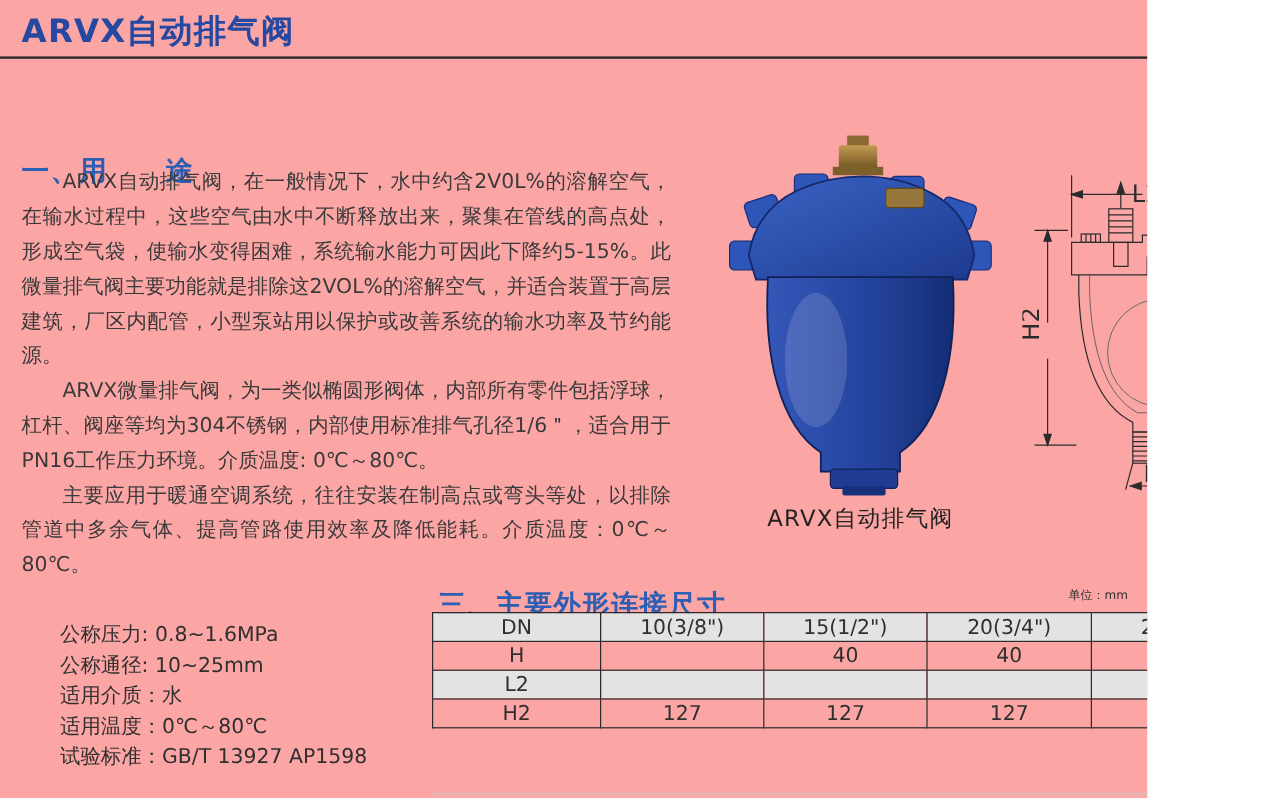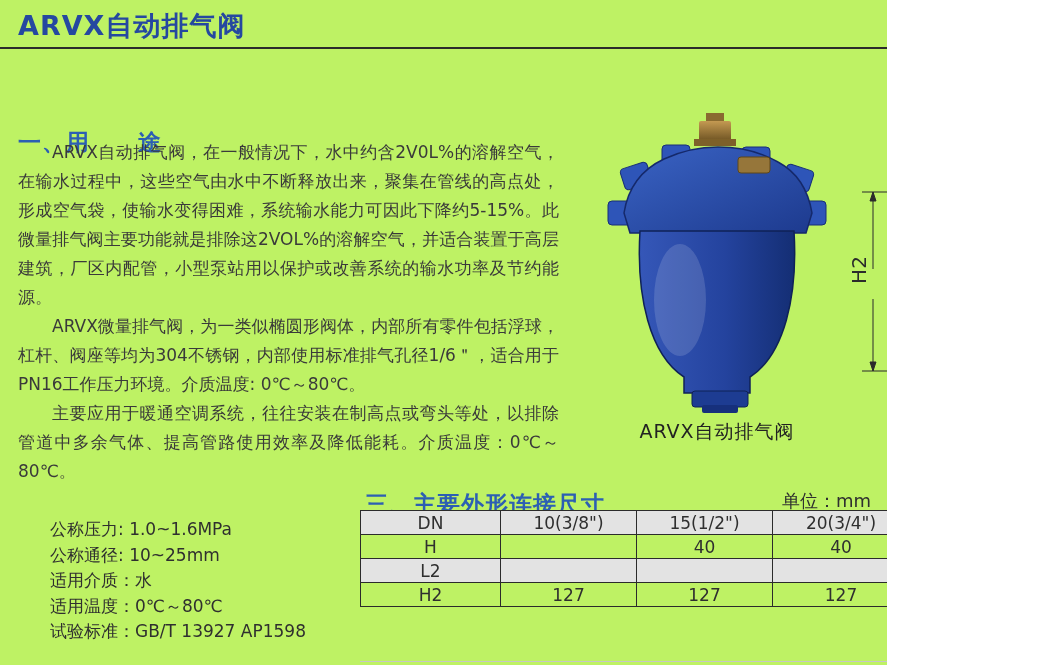--- a/index.html
+++ b/index.html
@@ -1,20 +1,20 @@
 <!DOCTYPE html>
 <html><head>
 <meta charset="utf-8">
 <style>
   * { margin:0; padding:0; box-sizing:border-box; }
   html,body { background:#ffffff; }
   .page {
     position:relative;
-    width:887px; height:665px;
-    background:#bef264;
+    width:956px; height:665px;
+    background:#fca5a5;
     overflow:hidden;
     font-family:"DejaVu Sans","Liberation Sans",sans-serif;
     color:#3a3a3a;
   }
   .page-title {
     position:absolute; left:18px; top:8px;
     font-size:27px; font-weight:bold; color:#2548a0;
     letter-spacing:1px;
   }
   .title-rule {
@@ -43,21 +43,21 @@
     letter-spacing:1px;
   }
   .dim-drawing { position:absolute; left:852px; top:134px; }
   .dim-drawing text { font-size:20px; fill:#2b2b2b; }
   .params-list {
     position:absolute; left:50px; top:517px;
     list-style:none; font-size:17px; line-height:25.5px; color:#2f2f2f;
   }
   .unit-note {
     position:absolute; right:16px; top:489px;
-    font-size:18px; color:#2f2f2f;
+    font-size:10px; color:#2f2f2f;
   }
   table.dims {
     position:absolute; left:360px; top:510px; width:685px;
     border-collapse:collapse; table-layout:fixed;
     font-size:17px; color:#2f2f2f;
   }
   table.dims th, table.dims td {
     border:1px solid #2b2b2b; height:24px;
     text-align:center; font-weight:normal; padding:0;
     overflow:hidden; white-space:nowrap;
@@ -176,21 +176,21 @@
       <line x1="90" y1="271" x2="143" y2="271"></line>
       <path d="M90,271 l9,-3 l0,6 Z" fill="#2b2b2b"></path>
       <path d="M143,271 l-9,-3 l0,6 Z" fill="#2b2b2b"></path>
     </g>
     <text x="103" y="34" text-anchor="middle">L2</text>
     <text x="28" y="150" text-anchor="middle" transform="rotate(-90 14 150)">H2</text>
     <text x="116" y="268" text-anchor="middle">DN</text>
   </svg>
 
   <ul class="params-list" id="params-list">
-      <li>公称压力: 1.0~1.6MPa</li>
+      <li>公称压力: 0.8~1.6MPa</li>
       <li>公称通径: 10~25mm</li>
       <li>适用介质：水</li>
       <li>适用温度：0℃～80℃</li>
       <li>试验标准：GB/T 13927 AP1598</li>
     </ul>
 
   <h2 class="sec-heading sec3">三、主要外形连接尺寸</h2>
   <div class="unit-note">单位：mm</div>
 
   <table class="dims" id="dims-table">

